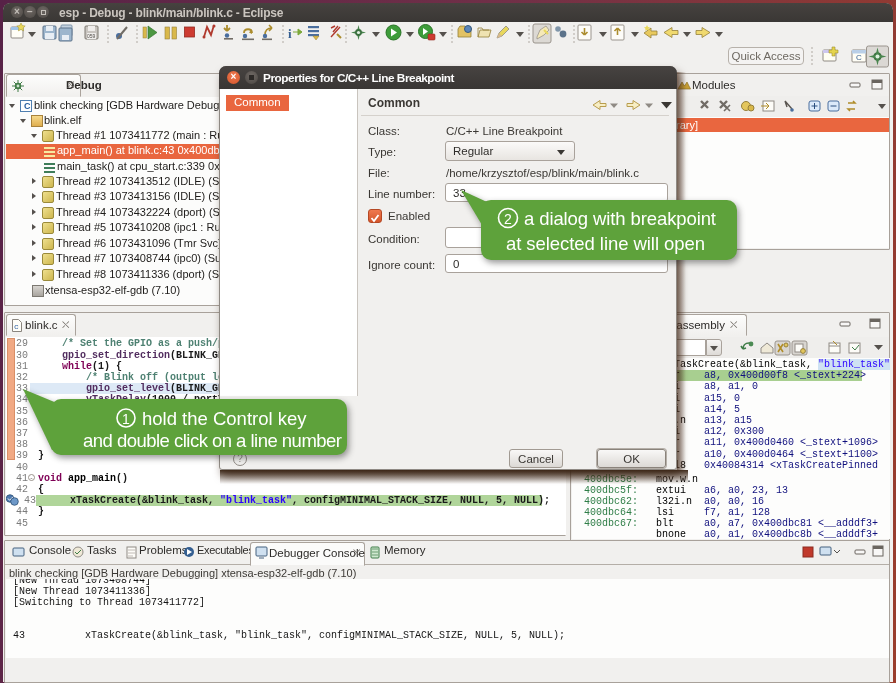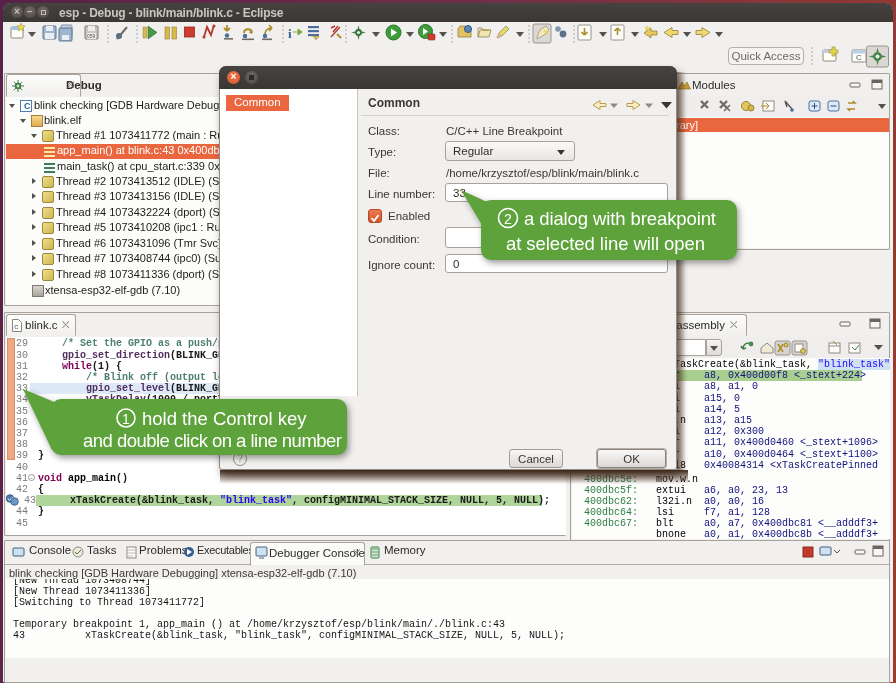--- a/index.html
+++ b/index.html
@@ -395,30 +395,30 @@
       <rect x="850" y="9" width="10" height="4" rx="1" fill="#f8f7f6" stroke="#6a655f"></rect>
       <rect x="868" y="5" width="10" height="10" fill="#f8f7f6" stroke="#6a655f"></rect>
           <rect x="868" y="5" width="10" height="3" fill="#6a655f"></rect>
     </svg>
   </div>
   <div class="abs" style="left:4px;top:26px;font-size:11px;color:#3c3935;">blink checking [GDB Hardware Debugging] xtensa-esp32-elf-gdb (7.10)</div>
   <div class="abs" style="left:1px;top:38px;width:883px;height:79px;background:#fdfdfc;overflow:hidden;">
     <div class="cline" style="top:-4px;">[New Thread 1073408744]</div>
     <div class="cline" style="top:7px;">[New Thread 1073411336]</div>
     <div class="cline" style="top:18px;">[Switching to Thread 1073411772]</div>
-    <div class="cline" style="top:40px;">Temporary breakpoint 1, app_main () at /home/krzysztof/esp/blink/main/./blink.c:43</div>
     <div class="cline" style="top:51px;">43          xTaskCreate(&amp;blink_task, "blink_task", configMINIMAL_STACK_SIZE, NULL, 5, NULL);</div>
   </div>
 </div>
 
 
 <div id="dlg">
   <div id="dlgtitle">
     <div class="wbtn" style="left:8px;top:5px;width:13px;height:13px;background:radial-gradient(circle at 50% 35%,#ef7950,#d4552a);color:#fff;font-size:10px;line-height:12px;">×</div>
     <div class="wbtn" style="left:26px;top:5px;width:13px;height:13px;font-size:10px;line-height:12px;"><span style="display:inline-block;width:5px;height:5px;background:#2c2927;margin-top:4px;"></span></div>
+    <div class="abs" style="left:44px;top:5px;font-size:11.8px;letter-spacing:-0.45px;font-weight:bold;color:#fdfdfd;">Properties for C/C++ Line Breakpoint</div>
   </div>
   <div class="abs" style="left:0px;top:22px;width:138px;height:307px;background:#fff;border-right:1px solid #c9c4be;">
     <div class="abs" style="left:6px;top:6px;width:63px;height:16px;background:#e9663f;color:#fff;font-size:11.5px;">
           <span class="abs" style="left:8px;top:1px;">Common</span>
         </div>
   </div>
   <div class="abs" style="left:148px;top:29px;font-size:12px;font-weight:bold;color:#3a3733;">Common</div>
   <svg class="abs" style="left:368px;top:31px;" width="85" height="14" viewBox="0 0 85 14">
     <path d="M12 2.5v3h6v3h-6v3L5 7z" fill="#f7eec4" stroke="#b89d4e"></path>
     <path d="M22 5.5l4 4.5 4-4.5z" fill="#8f8a84"></path>

